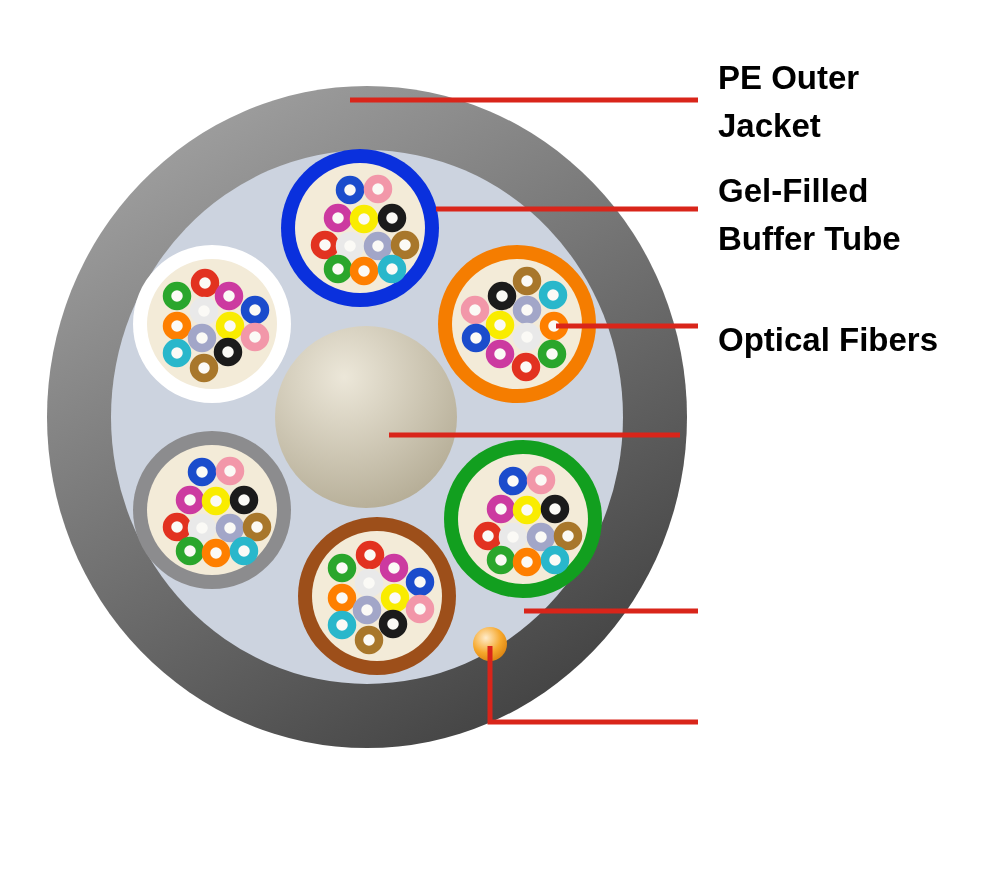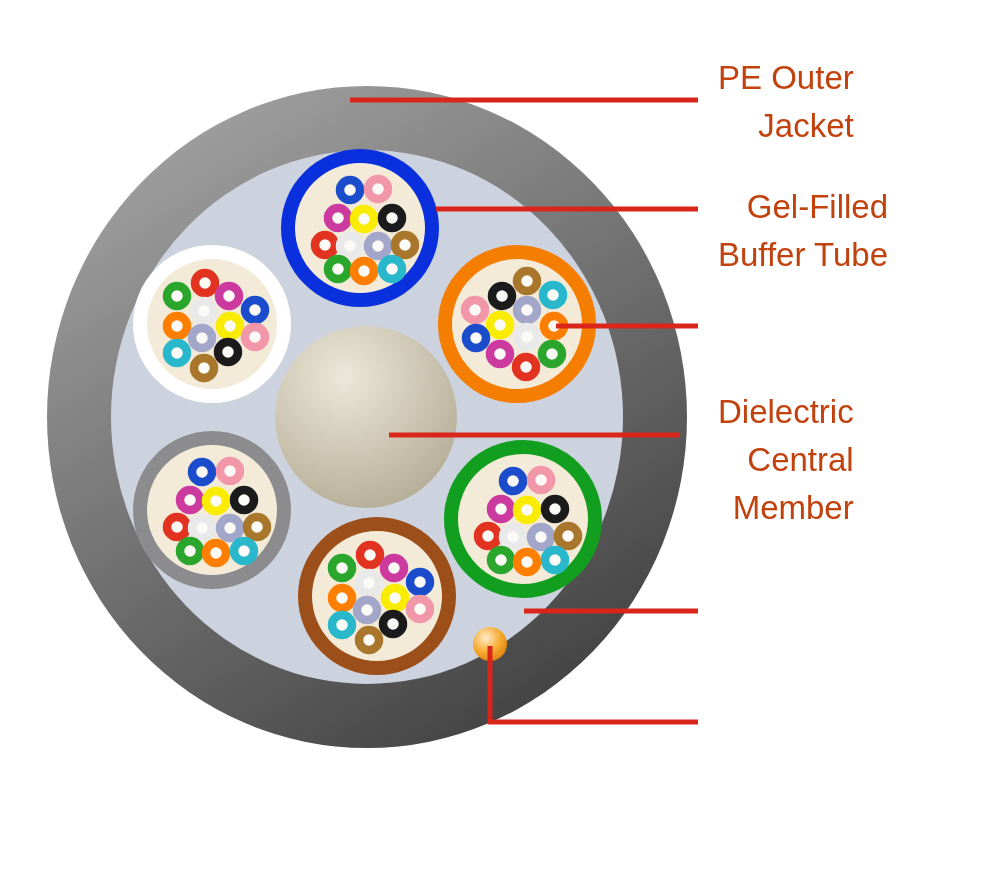--- a/index.html
+++ b/index.html
@@ -4,25 +4,25 @@
 <style>
   html,body{margin:0;padding:0;}
   body{
     width:1000px;height:882px;background:#ffffff;position:relative;
     font-family:"Liberation Sans", sans-serif;overflow:hidden;
   }
   #stage{position:absolute;left:0;top:0;width:1000px;height:882px;}
   svg#cable-svg{position:absolute;left:0;top:0;}
   .label{
     position:absolute;left:718px;
-    font-size:33px;line-height:48px;font-weight:400;
-    color:#c2410c;white-space:pre-line;letter-spacing:0;text-align:right;
+    font-size:33px;line-height:48px;font-weight:700;
+    color:#000000;white-space:pre-line;letter-spacing:0;
   }
   .l-0{top:54px}
-  .l-1{top:183px}
+  .l-1{top:167px}
   .l-2{top:316px}
   .l-3{top:388px}
   .l-4{top:549px}
   .l-5{top:704px}
 </style>
 </head>
 <body>
 
 <div id="stage">
   <svg id="cable-svg" width="1000" height="882" viewBox="0 0 1000 882">
@@ -146,16 +146,14 @@
       <polyline points="556,326 698,326" fill="none" stroke="#d9251a" stroke-width="5"></polyline>
       <polyline points="389,435 680,435" fill="none" stroke="#d9251a" stroke-width="5"></polyline>
       <polyline points="524,611 698,611" fill="none" stroke="#d9251a" stroke-width="5"></polyline>
       <polyline points="490,646 490,722 698,722" fill="none" stroke="#d9251a" stroke-width="5"></polyline>
     </svg>
 
   <div class="label l-0">PE Outer
 Jacket</div>
   <div class="label l-1">Gel-Filled
 Buffer Tube</div>
-  <div class="label l-3">Dielectric
-Central
-Member</div>
+  <div class="label l-2">Optical Fibers</div>
 </div>
 
 </body></html>

